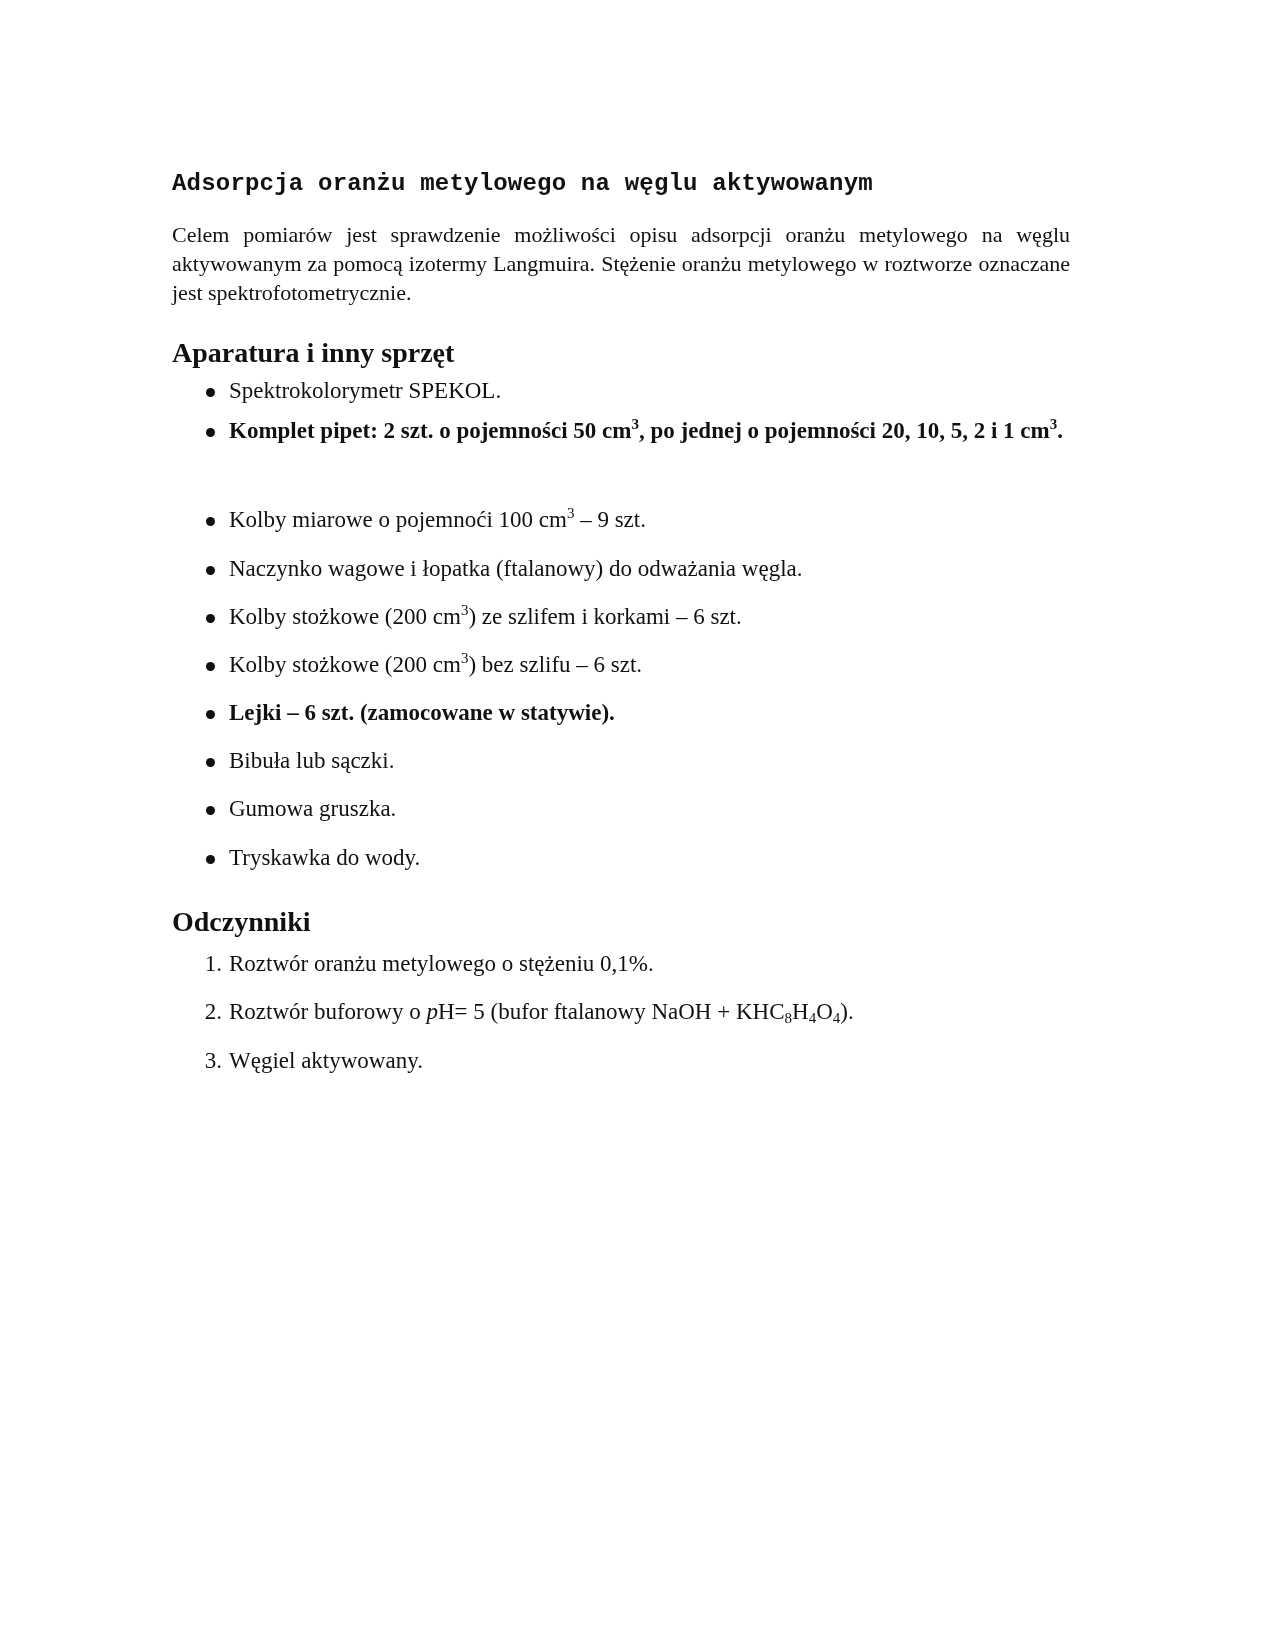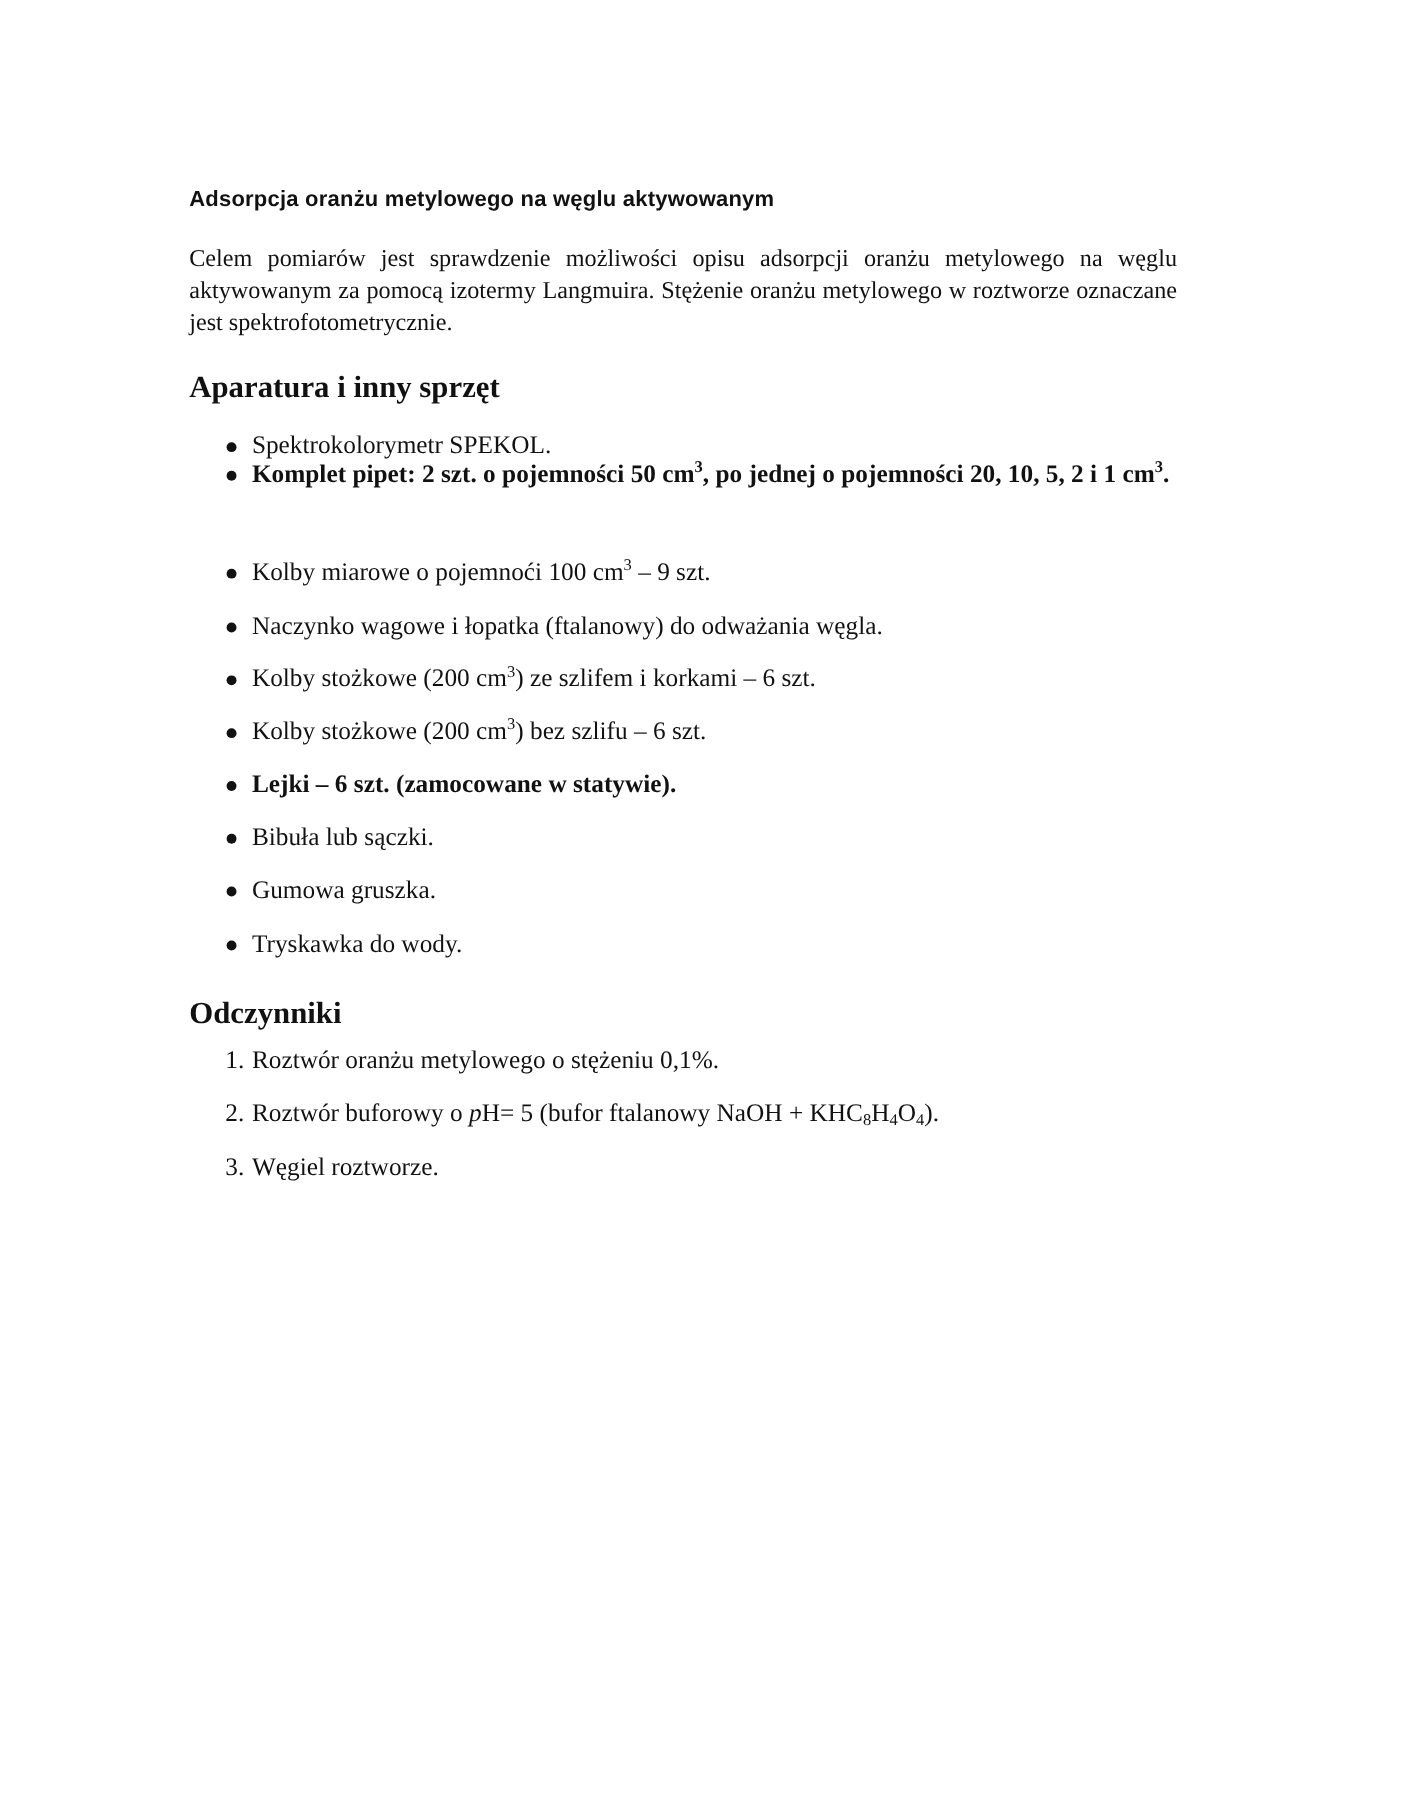--- a/index.html
+++ b/index.html
@@ -19,23 +19,23 @@
       position: absolute;
       left: 172px;
       top: 0;
       width: 898px;
     }
     .title {
       position: absolute;
       top: 170px;
       left: 0;
       margin: 0;
-      font-family: Liberation Sans, sans-serif;
+      font-family: Liberation Mono, monospace;
       font-weight: bold;
-      font-size: 20px;
+      font-size: 24px;
       letter-spacing: 0.2px;
       white-space: nowrap;
     }
     .intro {
       position: absolute;
       top: 220px;
       left: 0;
       width: 898px;
       margin: 0;
       font-family: "Liberation Serif", "DejaVu Serif", serif;
@@ -99,21 +99,21 @@
 
 <div class="page">
 
   <h1 class="title">Adsorpcja oranżu metylowego na węglu aktywowanym</h1>
 
   <p class="intro">Celem pomiarów jest sprawdzenie możliwości opisu adsorpcji oranżu metylowego na węglu aktywowanym za pomocą izotermy Langmuira. Stężenie oranżu metylowego w roztworze oznaczane jest spektrofotometrycznie.</p>
 
   <h2 class="section-heading" style="top:337px;">Aparatura i inny sprzęt</h2>
 
   <ul class="list" style="top:0;">
-    <li class="list-item" style="top:391px;">
+    <li class="list-item" style="top:377px;">
       <span class="bullet"></span>
       <span class="item-text">Spektrokolorymetr SPEKOL.</span>
     </li>
     <li class="list-item" style="top:417px;font-weight:bold;">
       <span class="bullet"></span>
       <span class="item-text"><span>Komplet pipet: 2 szt. o pojemności 50 cm</span><sup>3</sup><span>, po jednej o pojemności 20, 10, 5, 2 i 1 cm</span><sup>3</sup><span>.</span></span>
     </li>
     <li class="list-item" style="top:506px;">
       <span class="bullet"></span>
       <span class="item-text"><span>Kolby miarowe o pojemnoći 100 cm</span><sup>3</sup><span> – 9 szt.</span></span>
@@ -154,17 +154,17 @@
     <li class="list-item" style="top:950px;">
       <span class="num">1.</span>
       <span class="item-text">Roztwór oranżu metylowego o stężeniu 0,1%.</span>
     </li>
     <li class="list-item" style="top:998px;">
       <span class="num">2.</span>
       <span class="item-text"><span>Roztwór buforowy o </span><span class="italic">p</span><span>H= 5 (bufor ftalanowy NaOH + KHC</span><sub>8</sub><span>H</span><sub>4</sub><span>O</span><sub>4</sub><span>).</span></span>
     </li>
     <li class="list-item" style="top:1047px;">
       <span class="num">3.</span>
-      <span class="item-text">Węgiel roztworze.</span>
+      <span class="item-text">Węgiel aktywowany.</span>
     </li>
   </ol>
 
 </div>
 
 </body></html>

